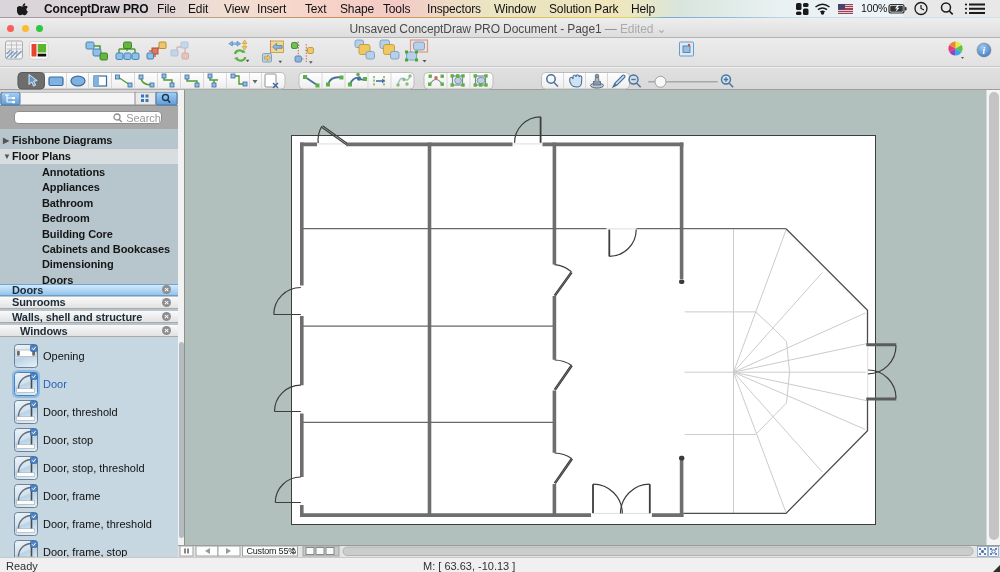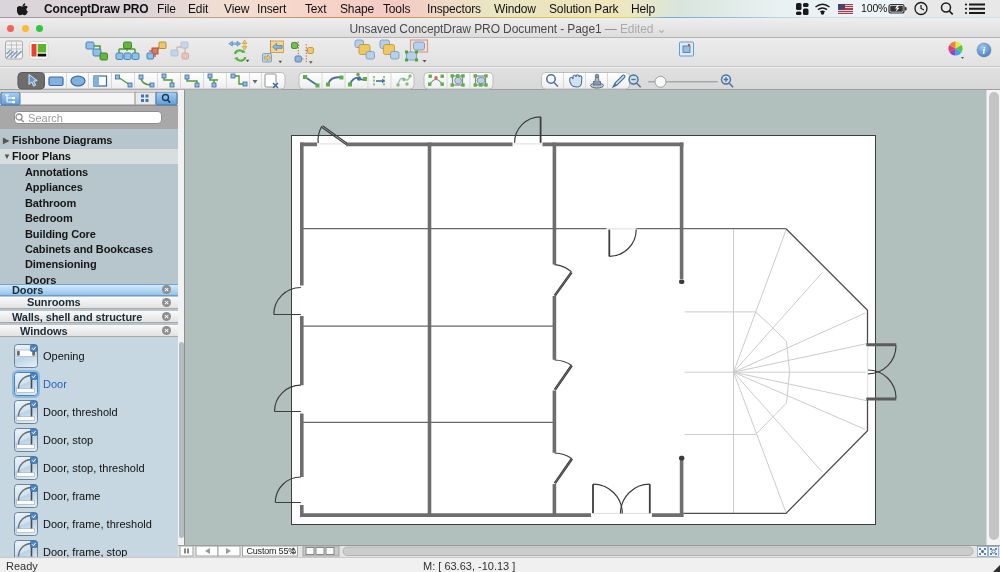--- a/index.html
+++ b/index.html
@@ -32,26 +32,26 @@
 #sidebar { position:absolute; left:0; top:90px; width:184px; height:467px; background:#b7c6cd; }
 #canvas { position:absolute; left:184px; top:90px; width:802px; height:455px; background:#b2c0bd; border-left:1px solid #8f8f8f; }
 #page { position:absolute; left:106px; top:45px; width:585px; height:390px; background:#ffffff; border:1px solid #3e3e3e; }
 #vscroll { position:absolute; left:986px; top:90px; width:14px; height:455px; background:#f4f4f4; border-left:1px solid #d8d8d8; }
 #vthumb { position:absolute; left:989px; top:92px; width:10px; height:448px; background:#c4c4c4; border-radius:5px; }
 #plansvg { position:absolute; left:0; top:0; width:1000px; height:572px; pointer-events:none; }
 
 
 #sbtop { position:absolute; left:0; top:0; width:184px; height:16px; background:#d6d6d6; border-bottom:1px solid #8e8e8e; }
 #sbsearchstrip { position:absolute; left:0; top:16px; width:184px; height:23px; background:#a8a8a8; }
-#sbfield { position:absolute; left:14px; top:20.5px; width:148px; height:13px; background:#ffffff; border:1px solid #8e8e8e; border-radius:4px; font-size:11px; color:#9a9a9a; text-align:left; line-height:12px; }
+#sbfield { position:absolute; left:14px; top:20.5px; width:148px; height:13px; background:#ffffff; border:1px solid #8e8e8e; border-radius:4px; font-size:11px; color:#9a9a9a; text-align:right; line-height:12px; }
 #sbcats { position:absolute; left:0; top:39px; width:184px; height:155px; background:#b7c6cd; font-size:11px; font-weight:bold; color:#151515; letter-spacing:-0.1px; }
 .catrow { position:absolute; left:0; width:178px; height:15.4px; line-height:15.4px; }
 .cat1 { padding-left:12px; }
 .cat1 .tri { position:absolute; left:3px; font-size:8px; color:#555; }
-.cat2 { padding-left:25px; }
+.cat2 { padding-left:42px; }
 .hdr { position:absolute; left:0; width:178px; font-size:11px; font-weight:bold; color:#1c2b38; letter-spacing:-0.1px; }
 .hdr .x { position:absolute; right:7px; top:50%; margin-top:-4.5px; width:9px; height:9px; border-radius:50%; background:#8d8d8d; color:#fff; font-size:8px; line-height:9px; text-align:center; font-weight:bold; }
 #sbitems { position:absolute; left:0; top:247px; width:178px; height:220px; background:#c6d7e1; }
 .item { position:absolute; left:0; width:178px; height:28px; font-size:11px; color:#101010; }
 .item .lbl { position:absolute; left:43px; top:8px; }
 .icon { position:absolute; left:14px; top:2px; width:24px; height:24px; border-radius:3.5px;
   background:linear-gradient(160deg,#eef5fb 0%,#cfe2f0 45%,#b9d3e6 50%,#e8f1f8 100%); border:1px solid #6c8299; }
 #sbscroll { position:absolute; left:178px; top:0px; width:6px; height:467px; background:#f2f2f2; }
 #sbthumb { position:absolute; left:178.5px; top:252px; width:5px; height:196px; background:#b5bcc1; border-radius:2.5px; }
 
@@ -439,21 +439,21 @@
       <div class="catrow cat2" style="top:36px;">Annotations</div>
       <div class="catrow cat2" style="top:51.4px;">Appliances</div>
       <div class="catrow cat2" style="top:66.8px;">Bathroom</div>
       <div class="catrow cat2" style="top:82.2px;">Bedroom</div>
       <div class="catrow cat2" style="top:97.6px;">Building Core</div>
       <div class="catrow cat2" style="top:113px;">Cabinets and Bookcases</div>
       <div class="catrow cat2" style="top:128.4px;">Dimensioning</div>
       <div class="catrow cat2" style="top:143.8px;">Doors</div>
     </div>
     <div class="hdr" style="top:194px; height:11.5px; line-height:11.5px; padding-left:12px; background:linear-gradient(#d3eafc,#92c3ec); border-top:1px solid #70a5d2; border-bottom:1px solid #6f9dc4;">Doors<span class="x">×</span></div>
-    <div class="hdr" style="top:207px; height:11.5px; line-height:11.5px; padding-left:27px; background:linear-gradient(#fafafa,#e2e2e2); border-bottom:1px solid #a9a9a9;">Sunrooms<span class="x">×</span></div>
+    <div class="hdr" style="top:207px; height:11.5px; line-height:11.5px; padding-left:12px; background:linear-gradient(#fafafa,#e2e2e2); border-bottom:1px solid #a9a9a9;">Sunrooms<span class="x">×</span></div>
     <div class="hdr" style="top:220.5px; height:12px; line-height:12px; padding-left:12px; background:linear-gradient(#fafafa,#e2e2e2); border-bottom:1px solid #a9a9a9;">Walls, shell and structure<span class="x">×</span></div>
     <div class="hdr" style="top:234.5px; height:12px; line-height:12px; padding-left:20px; background:linear-gradient(#fafafa,#e2e2e2); border-bottom:1px solid #a9a9a9;">Windows<span class="x">×</span></div>
     <div id="sbitems">
       <div class="item" style="top:5px;">
           <span class="icon"></span>
           <span class="lbl">Opening</span>
         </div>
       <div class="item" style="top:33px;">
           <span class="icon" style="box-shadow:0 0 0 2px #8cbae8; border-color:#4a80b8;"></span>
           <span class="lbl" style="color:#2a62b8;">Door</span>

